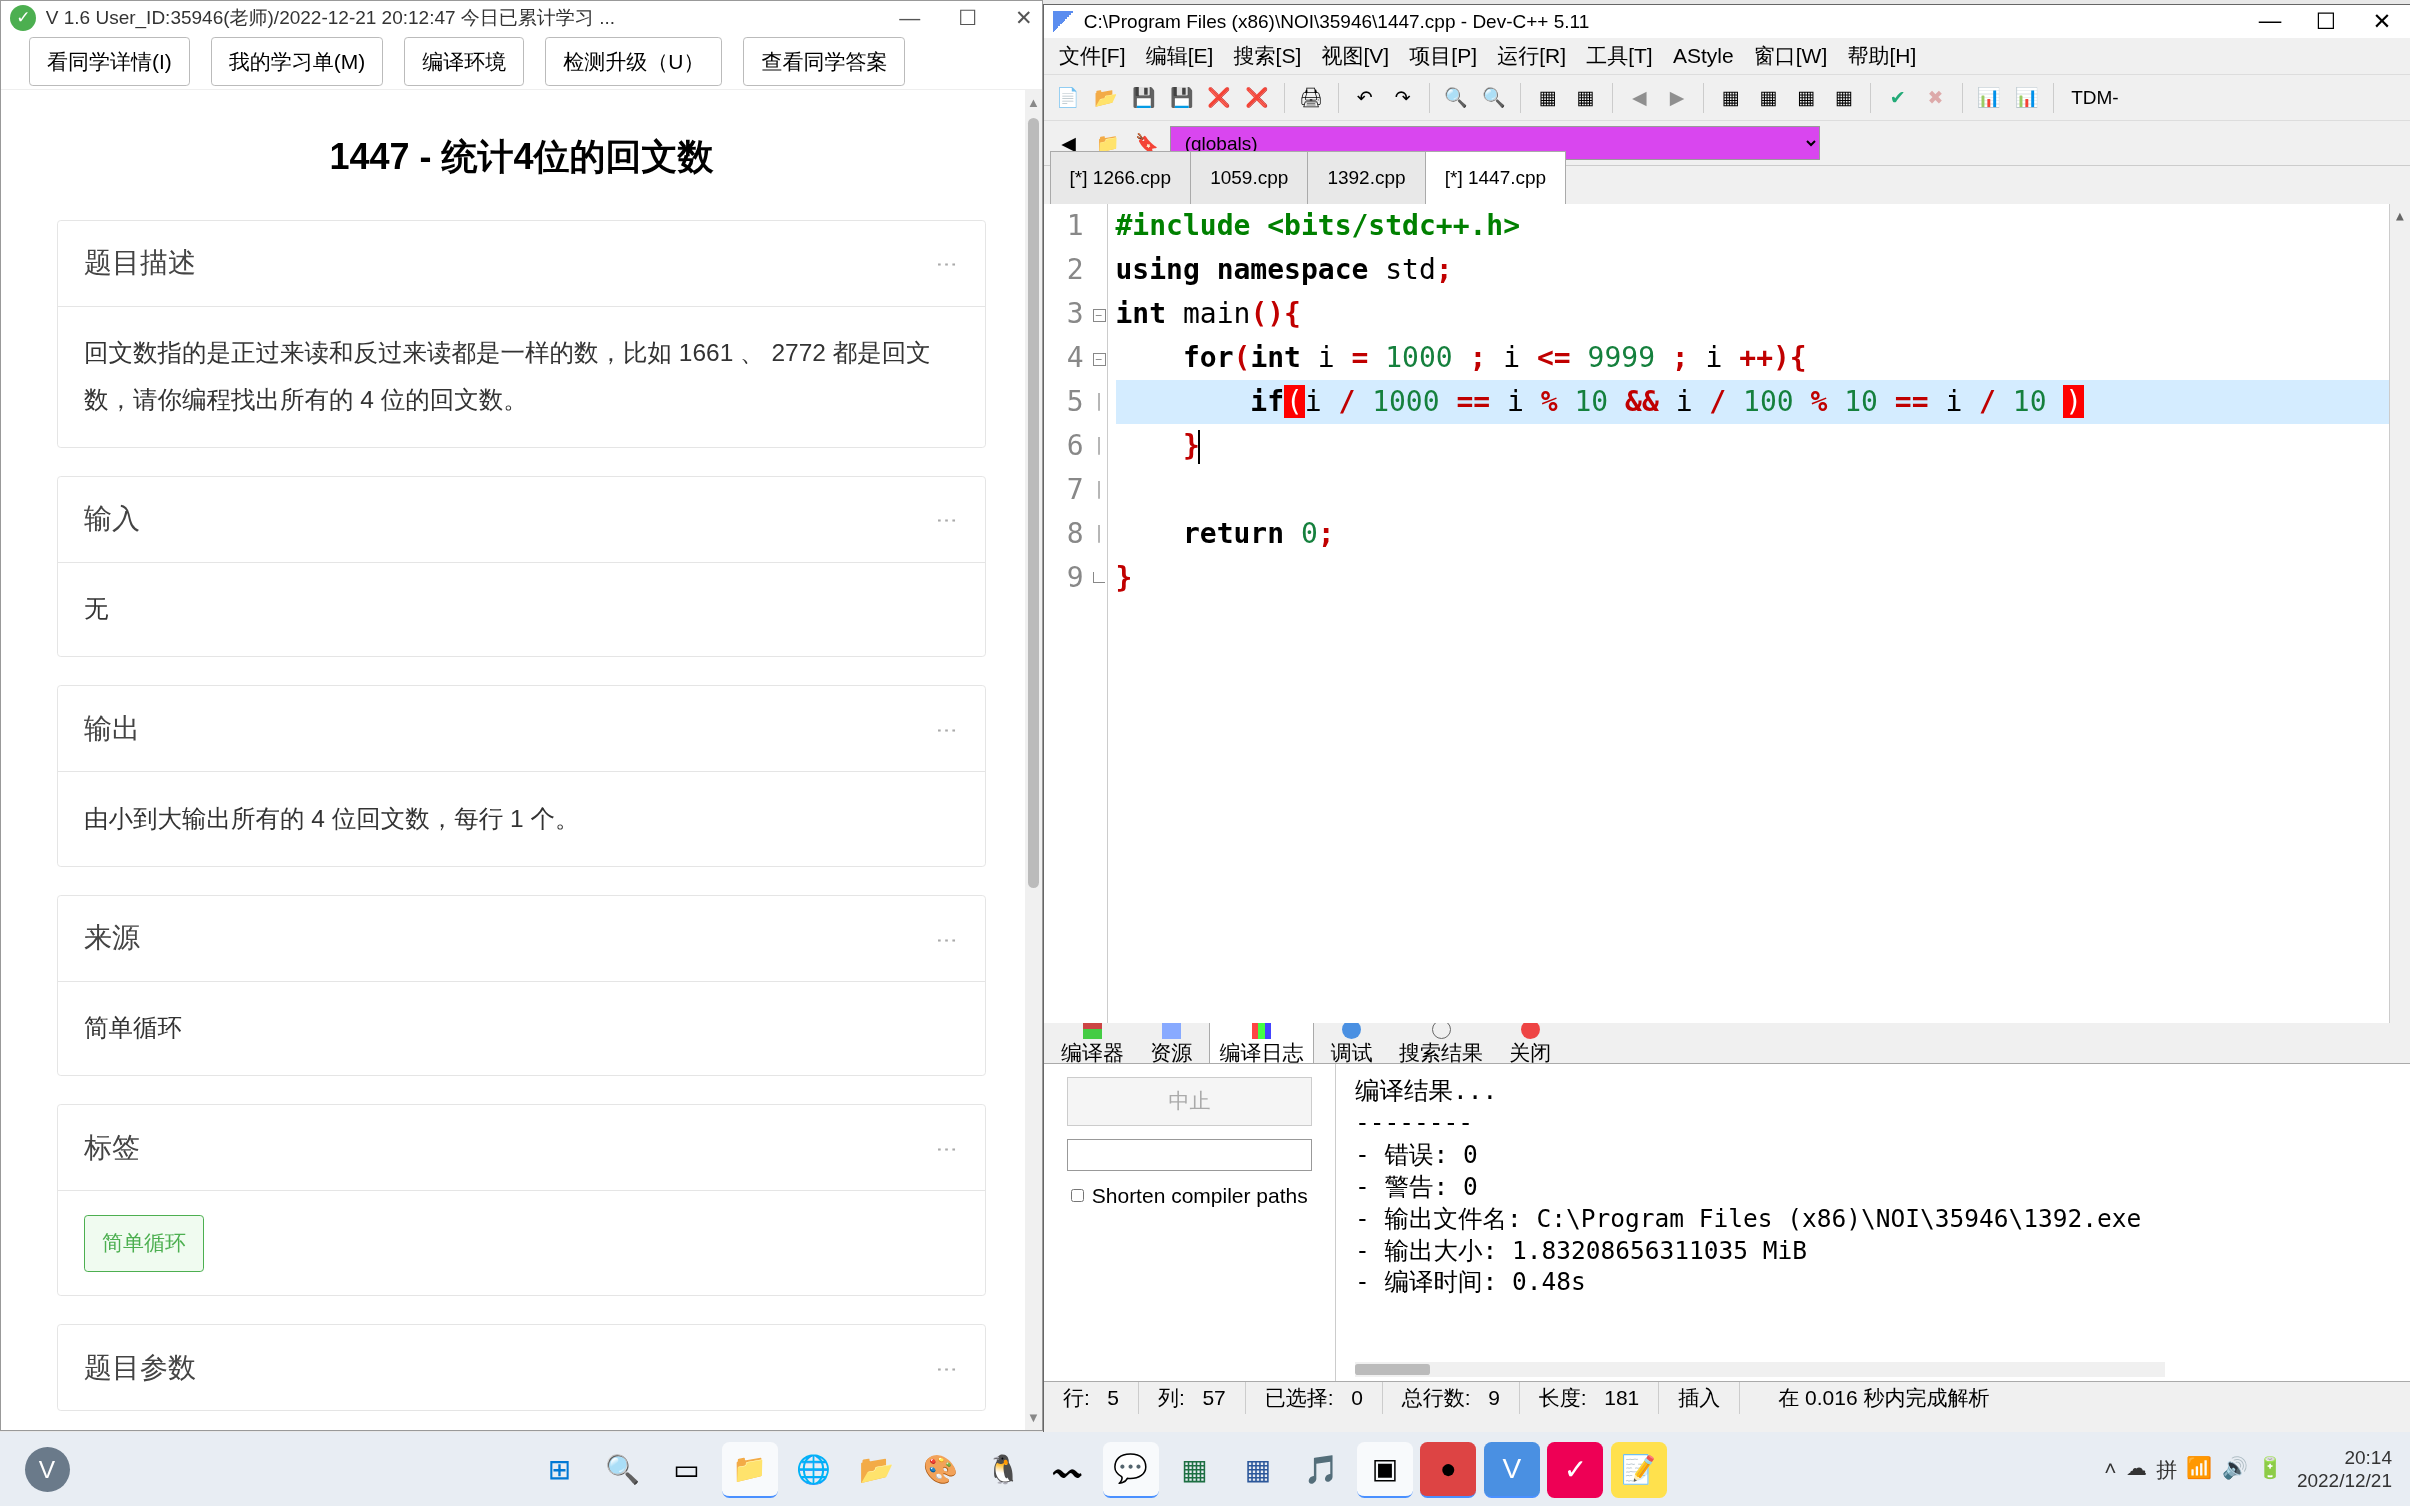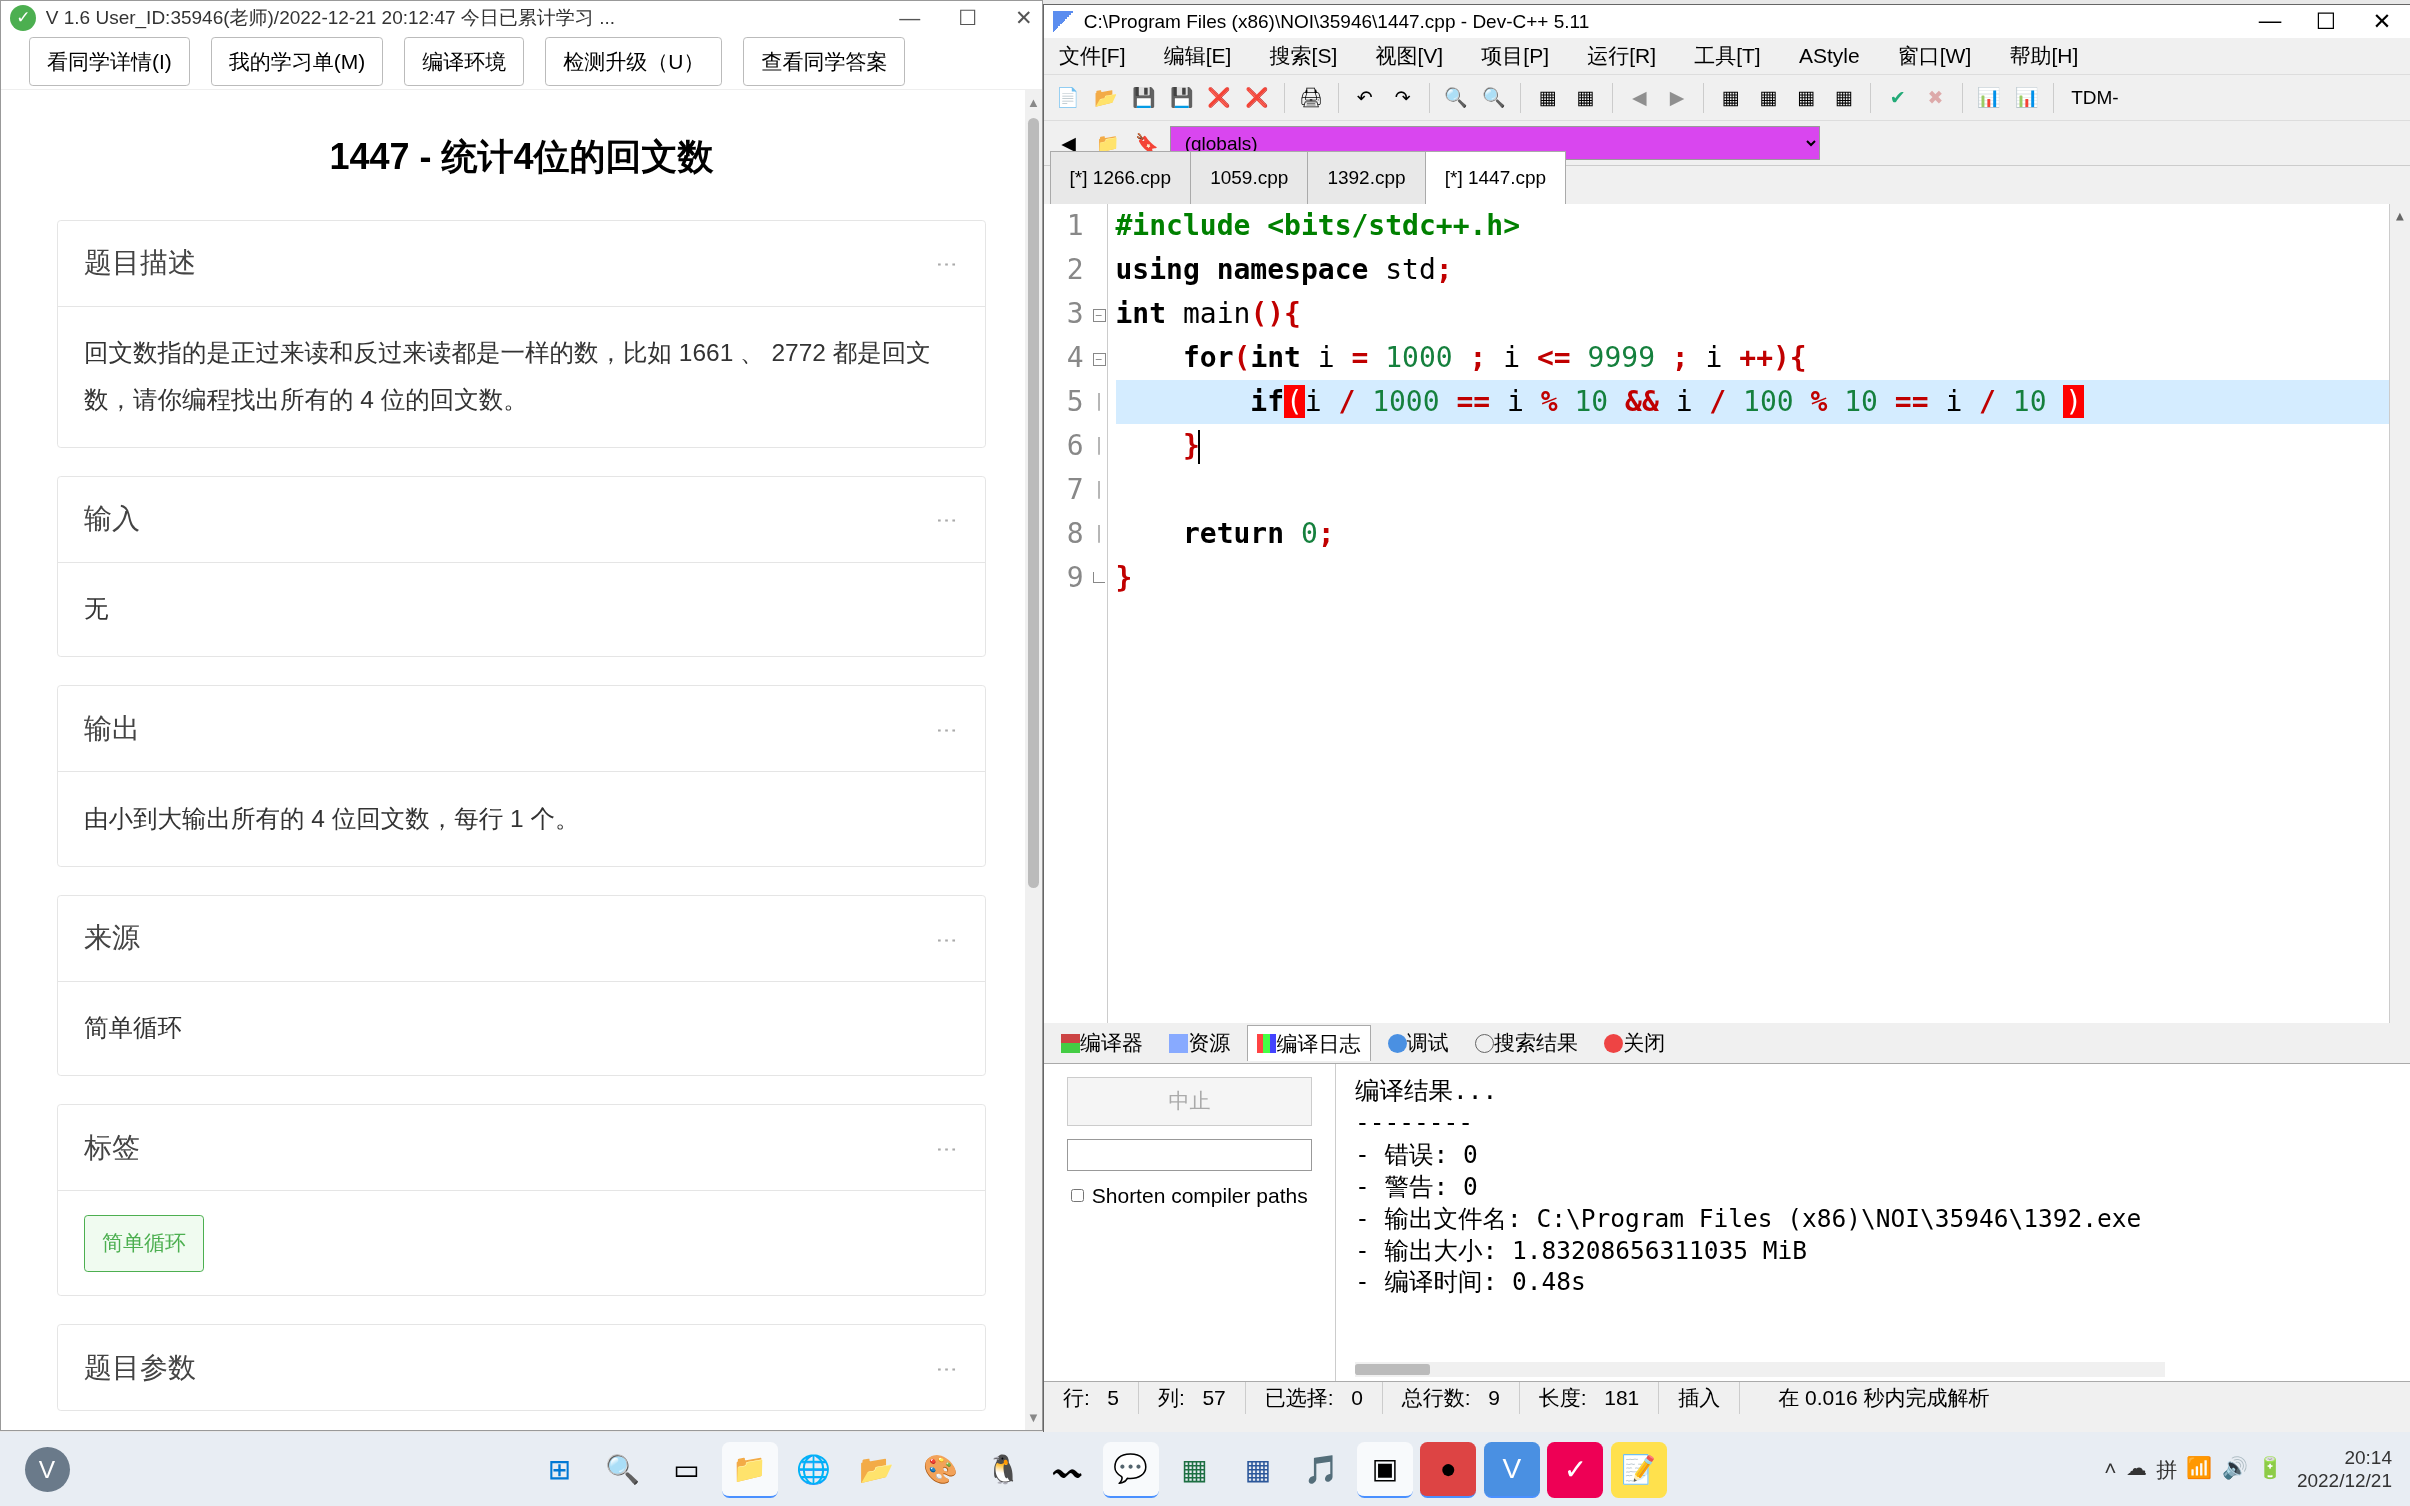--- a/index.html
+++ b/index.html
@@ -34,21 +34,21 @@
   
   
   .right-window { position: absolute; left: 1043px; top: 4px; right: 0; height: 1431px; background: #f0f0f0; border: 0.9px solid #666; }
   .right-titlebar { height: 33px; background: #fff; display: flex; align-items: center; font-size: 19px; padding-left: 9.4px; }
   .right-titlebar .icon { width: 21px; height: 21px; background: linear-gradient(135deg, #5b8def 50%, #fff 50%); margin-right: 9.4px; }
   .right-titlebar .title-text { flex: 1; }
   .right-titlebar .win-controls { display: flex; }
   .right-titlebar .win-controls span { width: 56px; text-align: center; font-size: 22.6px; padding: 3.8px 0; }
   .right-titlebar .win-controls span.close { color: #000; }
   
-  .menu-bar { height: 36px; background: #f0f0f0; display: flex; align-items: center; gap: 27px; padding: 0 9.4px; font-size: 21px; }
+  .menu-bar { height: 36px; background: #f0f0f0; display: flex; align-items: center; gap: 9px; padding: 0 9.4px; font-size: 21px; }
   .menu-bar span { padding: 1.9px 5.6px; }
   
   .icon-toolbar { height: 47px; background: #f0f0f0; border-top: 0.9px solid #ddd; border-bottom: 0.9px solid #ddd; display: flex; align-items: center; gap: 3.8px; padding: 0 7.5px; }
   .tb-icon { width: 34px; height: 34px; border: 0.9px solid transparent; display: inline-flex; align-items: center; justify-content: center; font-size: 19px; }
   .tb-sep { width: 0.9px; height: 30px; background: #ccc; margin: 0 5.6px; }
   
   .nav-bar { height: 45px; background: #f0f0f0; border-bottom: 0.9px solid #ccc; display: flex; align-items: center; gap: 5.6px; padding: 0 7.5px; }
   .nav-bar select { flex: 1; height: 34px; font-size: 19px; background: #d946ef; border: 0.9px solid #999; padding: 0 9.4px; max-width: 650px; }
   
   .tab-bar { height: 38px; background: #f0f0f0; display: flex; align-items: flex-end; padding: 0 5.6px; gap: 0; }
@@ -67,21 +67,21 @@
   .code .op { color: #c00000; font-weight: bold; }
   .code .id { color: #000; }
   .highlight-line { background: #d4ecff; display: inline-block; width: 100%; }
   .bracket-hl { background: #f00; color: #fff; padding: 0 1.9px; }
   .editor-cursor { display:inline-block; width:1.9px; height:34px; background:#000; vertical-align:middle; margin-left:-1.9px;}
   .editor-vscroll{position:absolute;right:0;top:0;width:21px;height:100%;background:#f0f0f0;border-left:0.9px solid #ccc;}
   .editor-vscroll .arrow{text-align:center;font-size:13px;color:#666;padding:3.8px 0;}
   
   .bottom-panel { height: 358px; background: #f0f0f0; display: flex; flex-direction: column; }
   .bottom-tabs { height: 40px; display: flex; align-items: center; gap: 7.5px; padding: 0 7.5px; font-size: 21px; }
-  .bottom-tabs .btab { display: flex; align-items: center; gap: 0; padding: 3.8px 9.4px; }
+  .bottom-tabs .btab { display: flex; align-items: center; gap: 0; padding: 3.8px 9.4px; flex-direction: column; }
   .bottom-tabs .btab.active { background: #fff; border: 0.9px solid #aaa; border-bottom: none; }
   .btab-icon{width:19px;height:19px;display:inline-block;}
   .btab-icon.grid{background:linear-gradient(#c44 50%,#4c4 50%);}
   .btab-icon.cube{background:#8af;}
   .btab-icon.chart{background:linear-gradient(90deg,#f44 33%,#4f4 33% 66%,#44f 66%);}
   .btab-icon.check{background:#4a90e2;border-radius:50%;}
   .btab-icon.search{border:1.9px solid #666;border-radius:50%;}
   .btab-icon.close{background:#e44;border-radius:50%;}
   
   .bottom-content { flex: 1; display: flex; background: #fff; border-top: 0.9px solid #aaa; }

